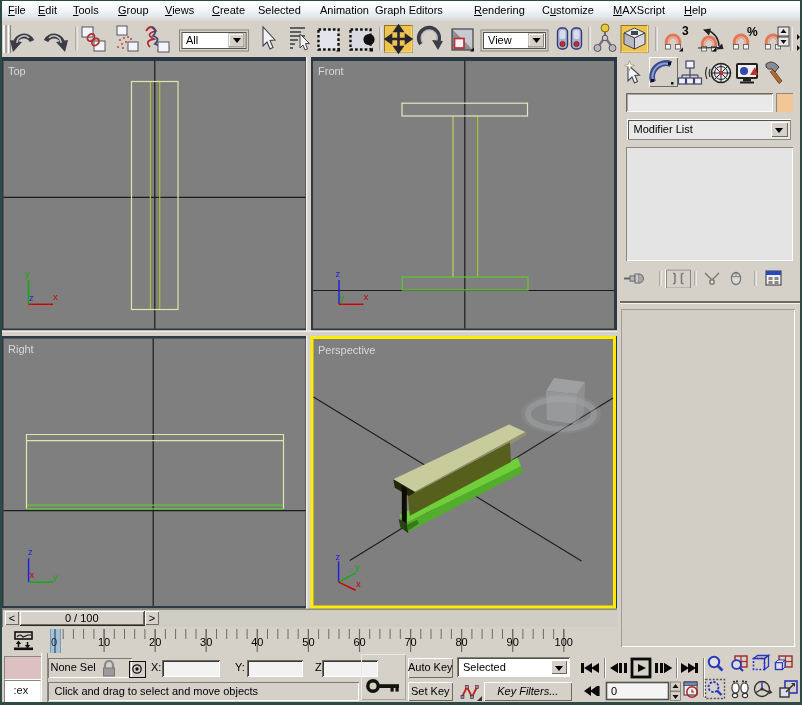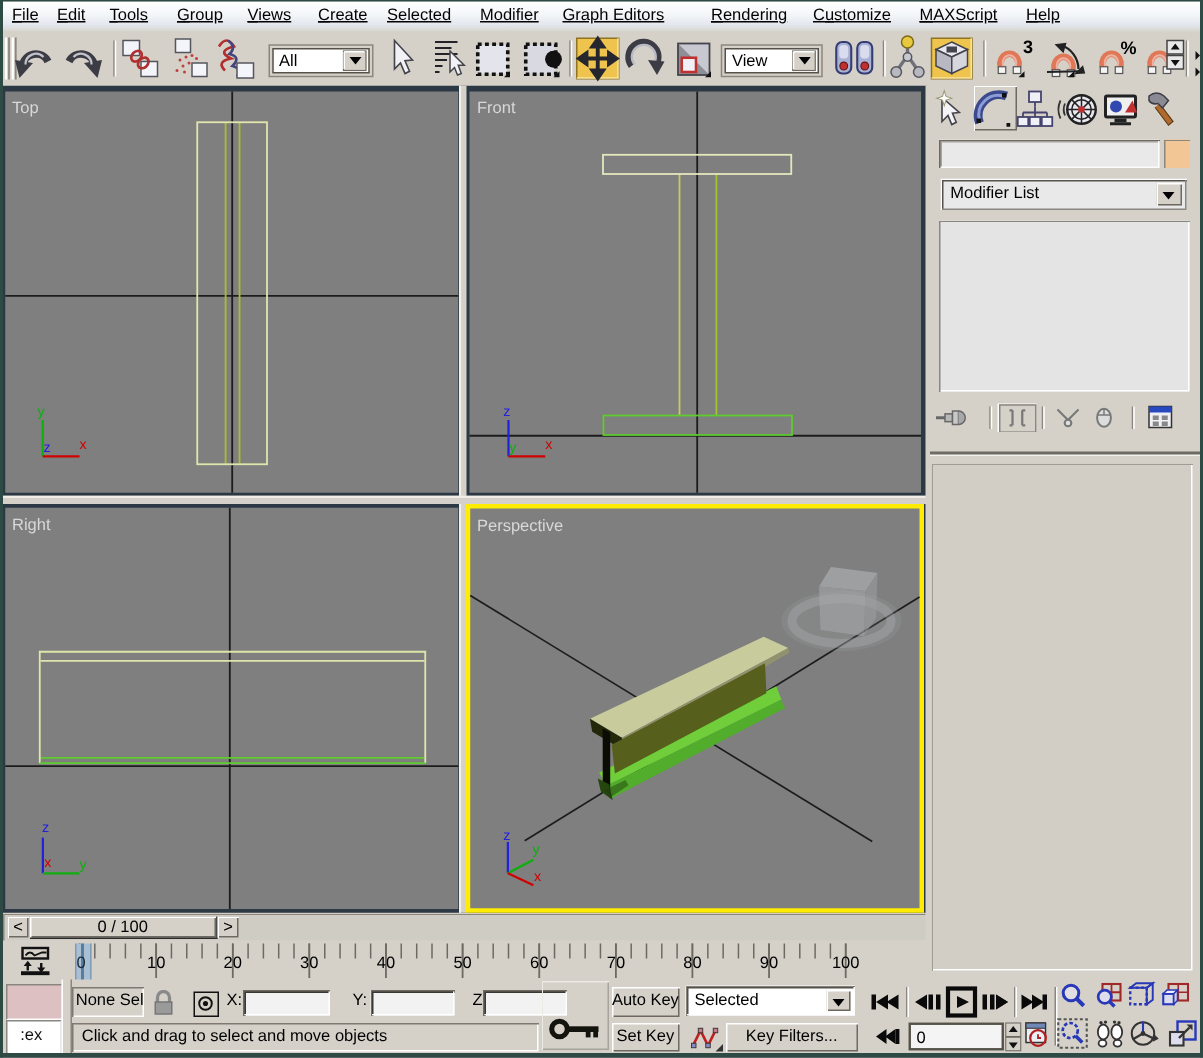--- a/index.html
+++ b/index.html
@@ -8,21 +8,21 @@
        background:#d5d1c9;color:#000;}
   .abs{position:absolute;}
   
   #frame-top{left:0;top:0;width:802px;height:1px;background:#2d4a45;}
   #frame-left{left:0;top:0;width:2px;height:705px;background:#2d4a45;}
   #frame-right{left:800px;top:0;width:2px;height:705px;background:#2d4a45;}
   #frame-bottom{left:0;top:702px;width:802px;height:3px;background:#2d4a45;}
   
   #menubar{left:2px;top:1px;width:798px;height:20px;
     background:linear-gradient(#ffffff 0%,#f4f7f9 42%,#e2e7ee 78%,#d8d5cd 100%);}
-  #menubar span{position:absolute;top:3px;white-space:pre;text-decoration:underline;}
+  #menubar span{position:absolute;top:3px;white-space:pre;}
   u{text-decoration:underline;}
   
   #toolbar{left:2px;top:21px;width:676px;height:36px;background:#d5d1c9;}
   #tbsvg{position:absolute;left:-2px;top:0;}
   .cbbtn{position:absolute;right:2px;top:2px;bottom:2px;width:16px;background:#d5d1c9;
     box-shadow:inset 1px 1px 0 #fff, inset -1px -1px 0 #6e6a62;}
   .cbbtn:after{content:"";position:absolute;left:4px;top:6px;border:4px solid transparent;border-top:5px solid #000;}
   
   #vpsvg{left:0px;top:57px;}
   
@@ -43,21 +43,21 @@
 </head>
 <body>
 <div id="menubar" class="abs">
   <span style="left:6px"><u>F</u>ile</span>
   <span style="left:36px"><u>E</u>dit</span>
   <span style="left:71px"><u>T</u>ools</span>
   <span style="left:116px"><u>G</u>roup</span>
   <span style="left:163px"><u>V</u>iews</span>
   <span style="left:210px"><u>C</u>reate</span>
   <span style="left:256px">Selected</span>
-  <span style="left:318px">Modifier</span>
+  <span style="left:318px">Animation</span>
   <span style="left:373px">Graph Editors</span>
   <span style="left:472px"><u>R</u>endering</span>
   <span style="left:540px">C<u>u</u>stomize</span>
   <span style="left:611px"><u>M</u>AXScript</span>
   <span style="left:682px"><u>H</u>elp</span>
 </div>
 <div id="toolbar" class="abs">
 <svg id="tbsvg" width="802" height="36" viewBox="0 21 802 36">
 
   <line x1="4" y1="25" x2="4" y2="53" stroke="#fff" stroke-width="1.5"></line>
@@ -461,21 +461,21 @@
 <div id="framethumb" class="abs" style="left:49.5px;top:629px;width:9px;height:27px;background:#a9bfd3;border-left:1px solid #7d9cb8;border-right:1px solid #7d9cb8;">
   <div class="abs" style="left:3.5px;top:0;width:1.5px;height:27px;background:#5c7d9a;"></div>
   <div class="abs" style="left:0.5px;top:7px;font-size:11px;color:#1a2a3a;">0</div>
 </div>
 <div id="status" class="abs">
   <div class="abs" style="left:1.5px;top:3px;width:36px;height:22px;background:#ddc0c2;border:1px solid #8a8680;border-bottom-color:#fff;border-right-color:#fff;"></div>
   <div class="abs" style="left:1.5px;top:27px;width:35px;height:21px;background:#fff;border:1px solid #8a8680;border-bottom-color:#fff;border-right-color:#e8e8e8;overflow:hidden;">
       <span style="position:absolute;left:9px;top:3px;color:#111;">:ex</span>
     </div>
   <div class="abs" style="left:39px;top:0px;width:5px;height:49px;background:#d5d1c9;border-left:1.5px solid #fff;border-right:1px solid #8a8680;"></div>
-  <div class="abs sunken" style="left:45.5px;top:5px;width:48px;height:20px;overflow:hidden;">
+  <div class="abs sunken" style="left:45.5px;top:5px;width:48px;height:20px;overflow:hidden;padding-left:36px;">
       <span style="position:absolute;left:3px;top:3px;white-space:nowrap;">None Sel</span>
     </div>
   <svg class="abs" style="left:99px;top:7px;" width="16" height="17" viewBox="0 0 16 17">
     <path d="M 4,8 v-3 a 4 4 0 0 1 8,0 v3" fill="none" stroke="#8a8a8a" stroke-width="2.2"></path>
     <rect x="2.5" y="8" width="11" height="8" fill="#9a9a9a" stroke="#777"></rect>
   </svg>
   <div class="abs" style="left:126.5px;top:7.5px;width:15px;height:15px;border:1.6px solid #111;">
     <svg width="15" height="15" viewBox="0 0 15 15">
         <circle cx="7" cy="7" r="4.2" fill="none" stroke="#111" stroke-width="1.3"></circle>
         <circle cx="7" cy="7" r="1.7" fill="#111"></circle>
@@ -505,21 +505,21 @@
     <div class="cbbtn" style="right:2.5px;top:2.5px;bottom:2.5px;"></div>
   </div>
   <svg class="abs" style="left:458px;top:30px;" width="22" height="19" viewBox="0 0 22 19">
     <path d="M 2,14 L 7,4 L 12,14 L 17,4" fill="none" stroke="#c02020" stroke-width="1.8"></path>
     <rect x="1" y="12.5" width="3" height="3" fill="#8888c8" stroke="#333" stroke-width="0.6"></rect>
     <rect x="10.5" y="12.5" width="3" height="3" fill="#8888c8" stroke="#333" stroke-width="0.6"></rect>
     <rect x="5.5" y="2.5" width="3" height="3" fill="#c87888" stroke="#333" stroke-width="0.6"></rect>
     <rect x="15.5" y="2.5" width="3" height="3" fill="#c87888" stroke="#333" stroke-width="0.6"></rect>
     <polygon points="17,18 22,18 22,13" fill="#333"></polygon>
   </svg>
-  <div class="abs raised" style="left:482px;top:29px;width:87.5px;height:18.5px;text-align:center;"><span style="position:relative;top:2.5px;">Key Filters...</span></div>
+  <div class="abs raised" style="left:482px;top:29px;width:87.5px;height:18.5px;text-align:center;"><span style="position:relative;top:2.5px;font-style:italic;">Key Filters...</span></div>
   <svg class="abs" style="left:571px;top:0;" width="227" height="49" viewBox="0 0 227 49">
 
     <g fill="#0a0a0a">
       <rect x="8" y="10" width="3" height="10"></rect>
       <polygon points="11,15 19,10 19,20"></polygon>
         <polygon points="18,15 26,10 26,20"></polygon>
       <line x1="31.5" y1="5" x2="31.5" y2="25" stroke="#8b877f"></line>
         <line x1="32.5" y1="5" x2="32.5" y2="25" stroke="#fff"></line>
       <polygon points="37,15 45,10 45,20"></polygon>
         <rect x="46" y="10" width="3" height="10"></rect>

